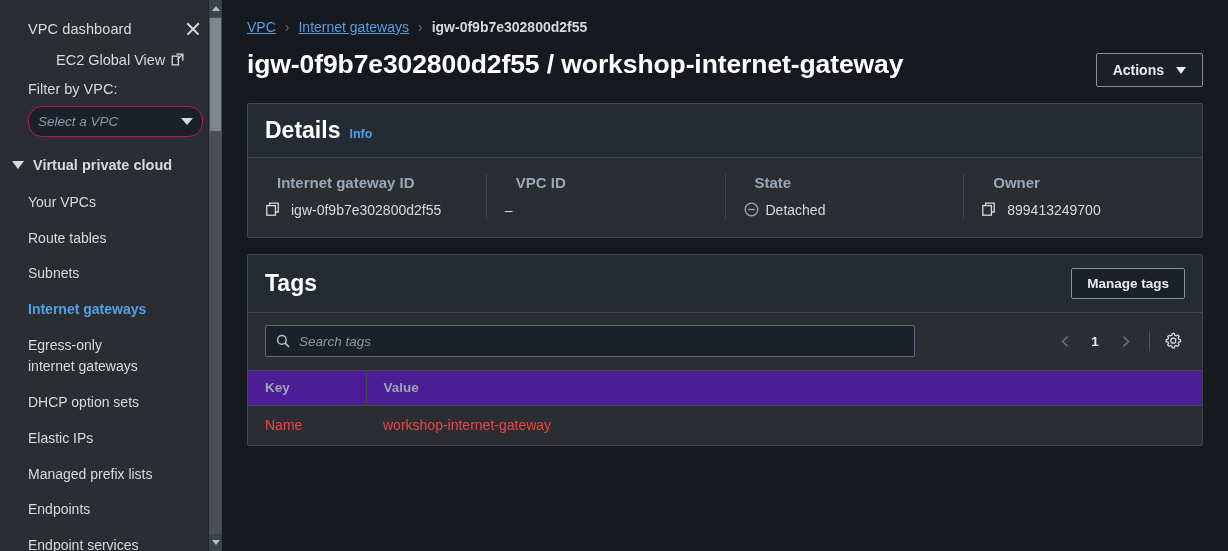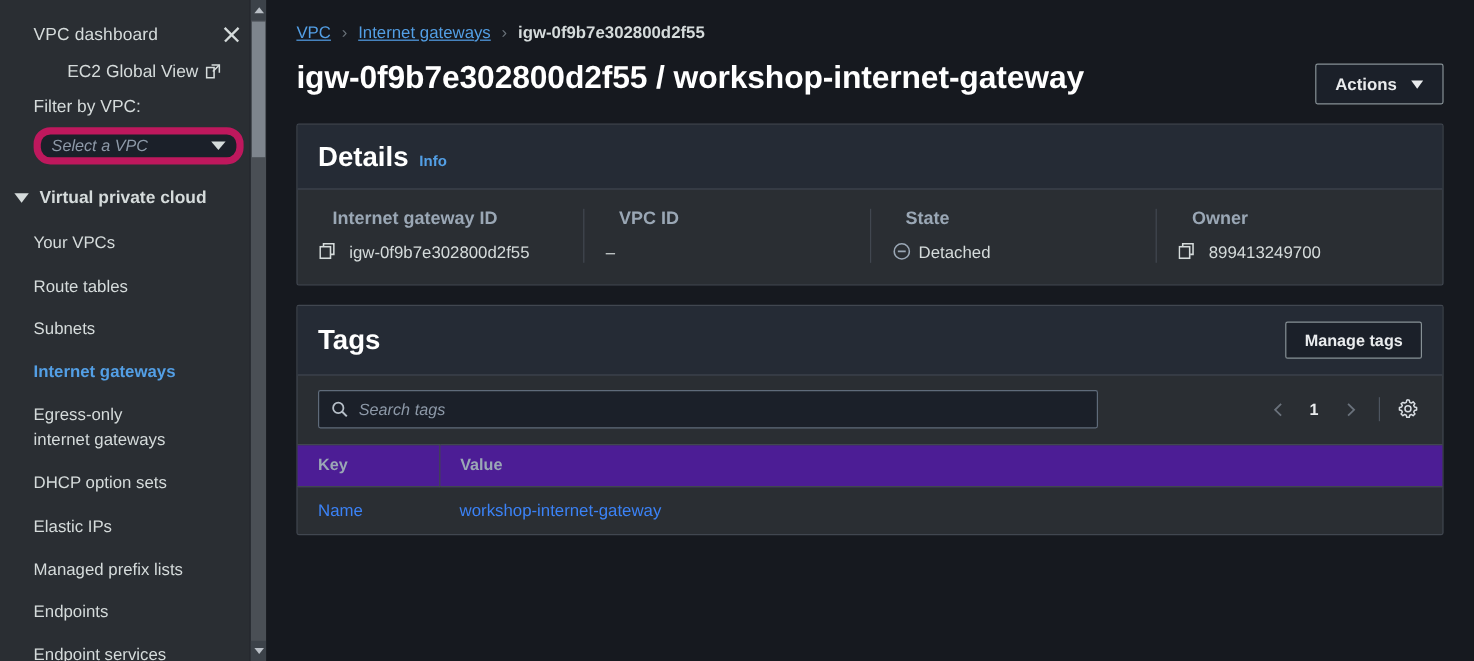--- a/index.html
+++ b/index.html
@@ -88,21 +88,21 @@
 
   .sb-filter-label {
     font-size: 14.5px;
     color: #d5dbdb;
     margin-bottom: 9px;
   }
 
   .sb-select {
     width: 175px;
     height: 31px;
-    border: 6px solid #be185d;
+    border: 1px solid #be185d;
     border-radius: 14px;
     background: #1b2029;
     display: flex;
     align-items: center;
     padding: 0 9px;
     cursor: pointer;
   }
   .sb-select-text {
     flex: 1;
     font-size: 13.5px;
@@ -407,21 +407,21 @@
     color: #9aa7b5;
     padding: 9px 0 10px 0;
     border-top: 1px solid #414750;
     border-bottom: 1px solid #414750;
     background: #4c1d95;
   }
   table.tags-table th.th-key { padding-left: 17px; width: 118px; border-right: 1px solid #414750; }
   table.tags-table th.th-val { padding-left: 17px; }
   table.tags-table td {
     font-size: 14px;
-    color: #3b82f6;
+    color: #ef4444;
     padding: 11px 0 12px 0;
     border-bottom: 1px solid #414750;
   }
   table.tags-table td.td-key { padding-left: 17px; }
   table.tags-table td.td-val { padding-left: 17px; }
   table.tags-table tr:last-child td { border-bottom: none; }
 </style>
 </head>
 <body>
 

